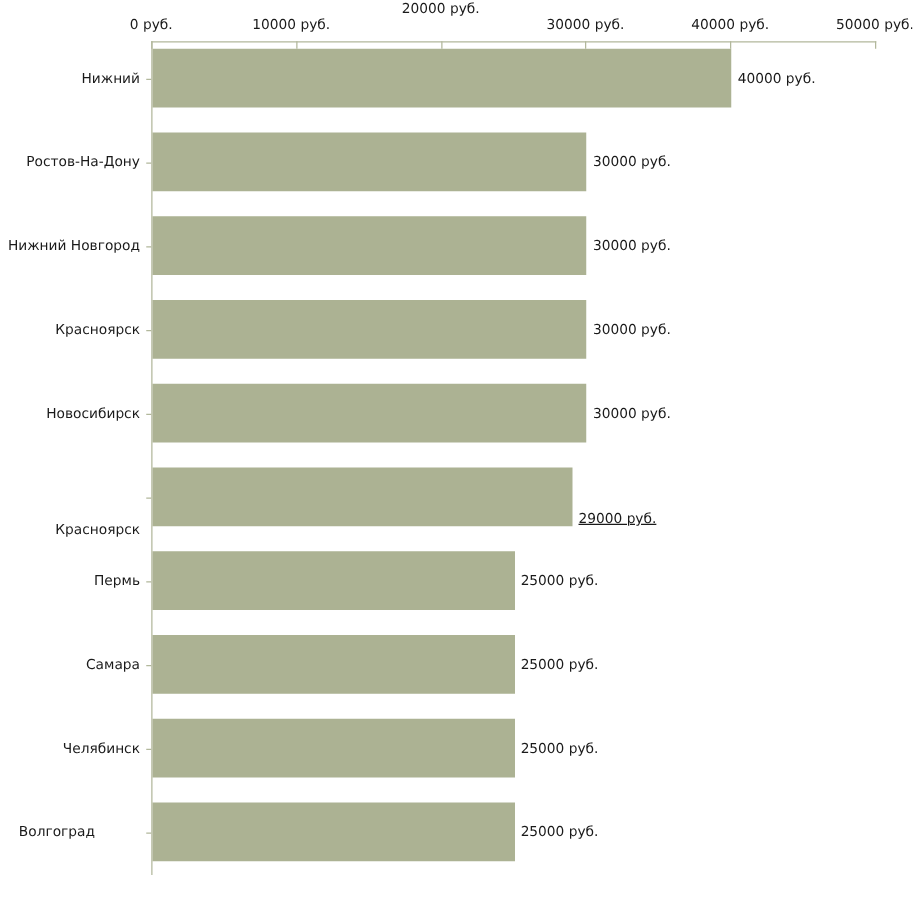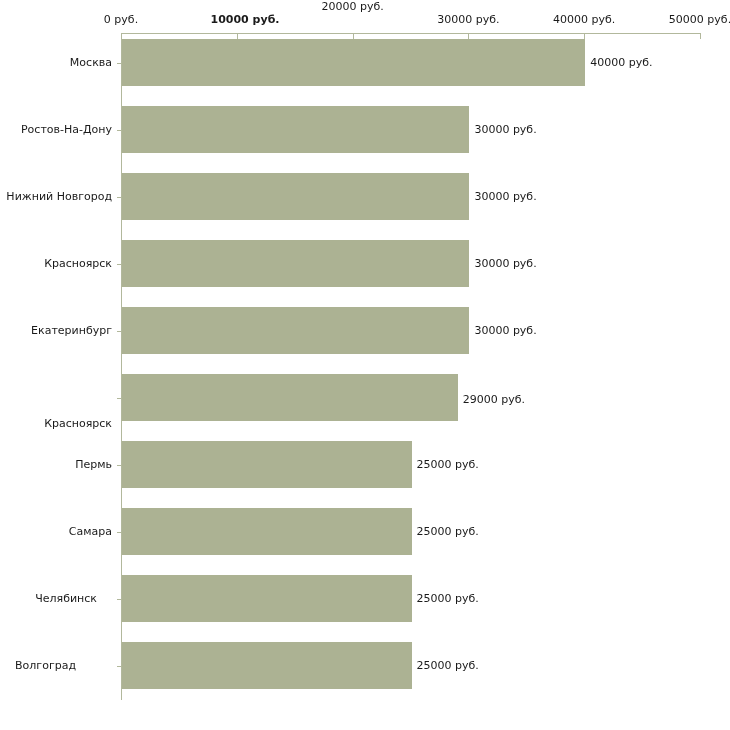--- a/index.html
+++ b/index.html
@@ -80,65 +80,65 @@
 <div id="chart-root">
 
   <div class="axis-line horizontal" style="left:121px; top:33px; width:580px;"></div>
 
   <div class="axis-line vertical" style="left:121px; top:33px; height:667px;"></div>
 
   <div id="ticks-layer">
       <div class="tick-mark" style="left: 121px; top: 33px; height: 6px;"></div>
       <div class="tick-label" style="left: 121px; top: 13px;">0 руб.</div>
       <div class="tick-mark" style="left: 236.8px; top: 33px; height: 6px;"></div>
-      <div class="tick-label" style="left: 245px; top: 13px; font-weight: bold;">10000 руб.</div>
+      <div class="tick-label" style="left: 233px; top: 13px;">10000 руб.</div>
       <div class="tick-mark" style="left: 352.6px; top: 33px; height: 6px;"></div>
       <div class="tick-label" style="left: 352.6px; top: 0;">20000 руб.</div>
       <div class="tick-mark" style="left: 468.4px; top: 33px; height: 6px;"></div>
       <div class="tick-label" style="left: 468.4px; top: 13px;">30000 руб.</div>
       <div class="tick-mark" style="left: 584.2px; top: 33px; height: 6px;"></div>
       <div class="tick-label" style="left: 584.2px; top: 13px;">40000 руб.</div>
       <div class="tick-mark" style="left: 700px; top: 33px; height: 6px;"></div>
       <div class="tick-label" style="left: 700px; top: 13px;">50000 руб.</div>
     </div>
   <div id="labels-layer">
-      <div class="cat-label" style="right: 618px; top: 55.5px;">Москва</div>
+      <div class="cat-label" style="right: 618px; top: 55.5px;">Нижний</div>
       <div class="axis-line horizontal" style="left: 117px; top: 63px; width: 4px;"></div>
       <div class="cat-label" style="right: 618px; top: 122.5px;">Ростов-На-Дону</div>
       <div class="axis-line horizontal" style="left: 117px; top: 130px; width: 4px;"></div>
       <div class="cat-label" style="right: 618px; top: 189.5px; text-align: center;">Нижний Новгород</div>
       <div class="axis-line horizontal" style="left: 117px; top: 197px; width: 4px;"></div>
       <div class="cat-label" style="right: 618px; top: 256.5px;">Красноярск</div>
       <div class="axis-line horizontal" style="left: 117px; top: 264px; width: 4px;"></div>
-      <div class="cat-label" style="right: 618px; top: 323.5px;">Екатеринбург</div>
+      <div class="cat-label" style="right: 618px; top: 323.5px;">Новосибирск</div>
       <div class="axis-line horizontal" style="left: 117px; top: 331px; width: 4px;"></div>
       <div class="cat-label" style="right: 618px; top: 390.5px; margin-top: 26px;">Красноярск</div>
       <div class="axis-line horizontal" style="left: 117px; top: 398px; width: 4px;"></div>
       <div class="cat-label" style="right: 618px; top: 457.5px;">Пермь</div>
       <div class="axis-line horizontal" style="left: 117px; top: 465px; width: 4px;"></div>
       <div class="cat-label" style="right: 618px; top: 524.5px;">Самара</div>
       <div class="axis-line horizontal" style="left: 117px; top: 532px; width: 4px;"></div>
-      <div class="cat-label" style="right: 633px; top: 591.5px;">Челябинск</div>
+      <div class="cat-label" style="right: 618px; top: 591.5px;">Челябинск</div>
       <div class="axis-line horizontal" style="left: 117px; top: 599px; width: 4px;"></div>
       <div class="cat-label" style="right: 654px; top: 658.5px;">Волгоград</div>
       <div class="axis-line horizontal" style="left: 117px; top: 666px; width: 4px;"></div>
     </div>
   <div id="bars-layer">
       <div class="bar" style="left: 122px; top: 39px; width: 463.2px; height: 47px;"></div>
       <div class="bar-value" style="left: 590.2px; top: 55.5px;">40000 руб.</div>
       <div class="bar" style="left: 122px; top: 106px; width: 347.4px; height: 47px;"></div>
       <div class="bar-value" style="left: 474.4px; top: 122.5px;">30000 руб.</div>
       <div class="bar" style="left: 122px; top: 173px; width: 347.4px; height: 47px;"></div>
       <div class="bar-value" style="left: 474.4px; top: 189.5px;">30000 руб.</div>
       <div class="bar" style="left: 122px; top: 240px; width: 347.4px; height: 47px;"></div>
       <div class="bar-value" style="left: 474.4px; top: 256.5px;">30000 руб.</div>
       <div class="bar" style="left: 122px; top: 307px; width: 347.4px; height: 47px;"></div>
       <div class="bar-value" style="left: 474.4px; top: 323.5px;">30000 руб.</div>
       <div class="bar" style="left: 122px; top: 374px; width: 335.82px; height: 47px;"></div>
-      <div class="bar-value" style="left: 462.82px; top: 393px;">29000 руб.</div>
+      <div class="bar-value" style="left: 462.82px; top: 408px; text-decoration: underline;">29000 руб.</div>
       <div class="bar" style="left: 122px; top: 441px; width: 289.5px; height: 47px;"></div>
       <div class="bar-value" style="left: 416.5px; top: 457.5px;">25000 руб.</div>
       <div class="bar" style="left: 122px; top: 508px; width: 289.5px; height: 47px;"></div>
       <div class="bar-value" style="left: 416.5px; top: 524.5px;">25000 руб.</div>
       <div class="bar" style="left: 122px; top: 575px; width: 289.5px; height: 47px;"></div>
       <div class="bar-value" style="left: 416.5px; top: 591.5px;">25000 руб.</div>
       <div class="bar" style="left: 122px; top: 642px; width: 289.5px; height: 47px;"></div>
       <div class="bar-value" style="left: 416.5px; top: 658.5px;">25000 руб.</div>
     </div>
 

